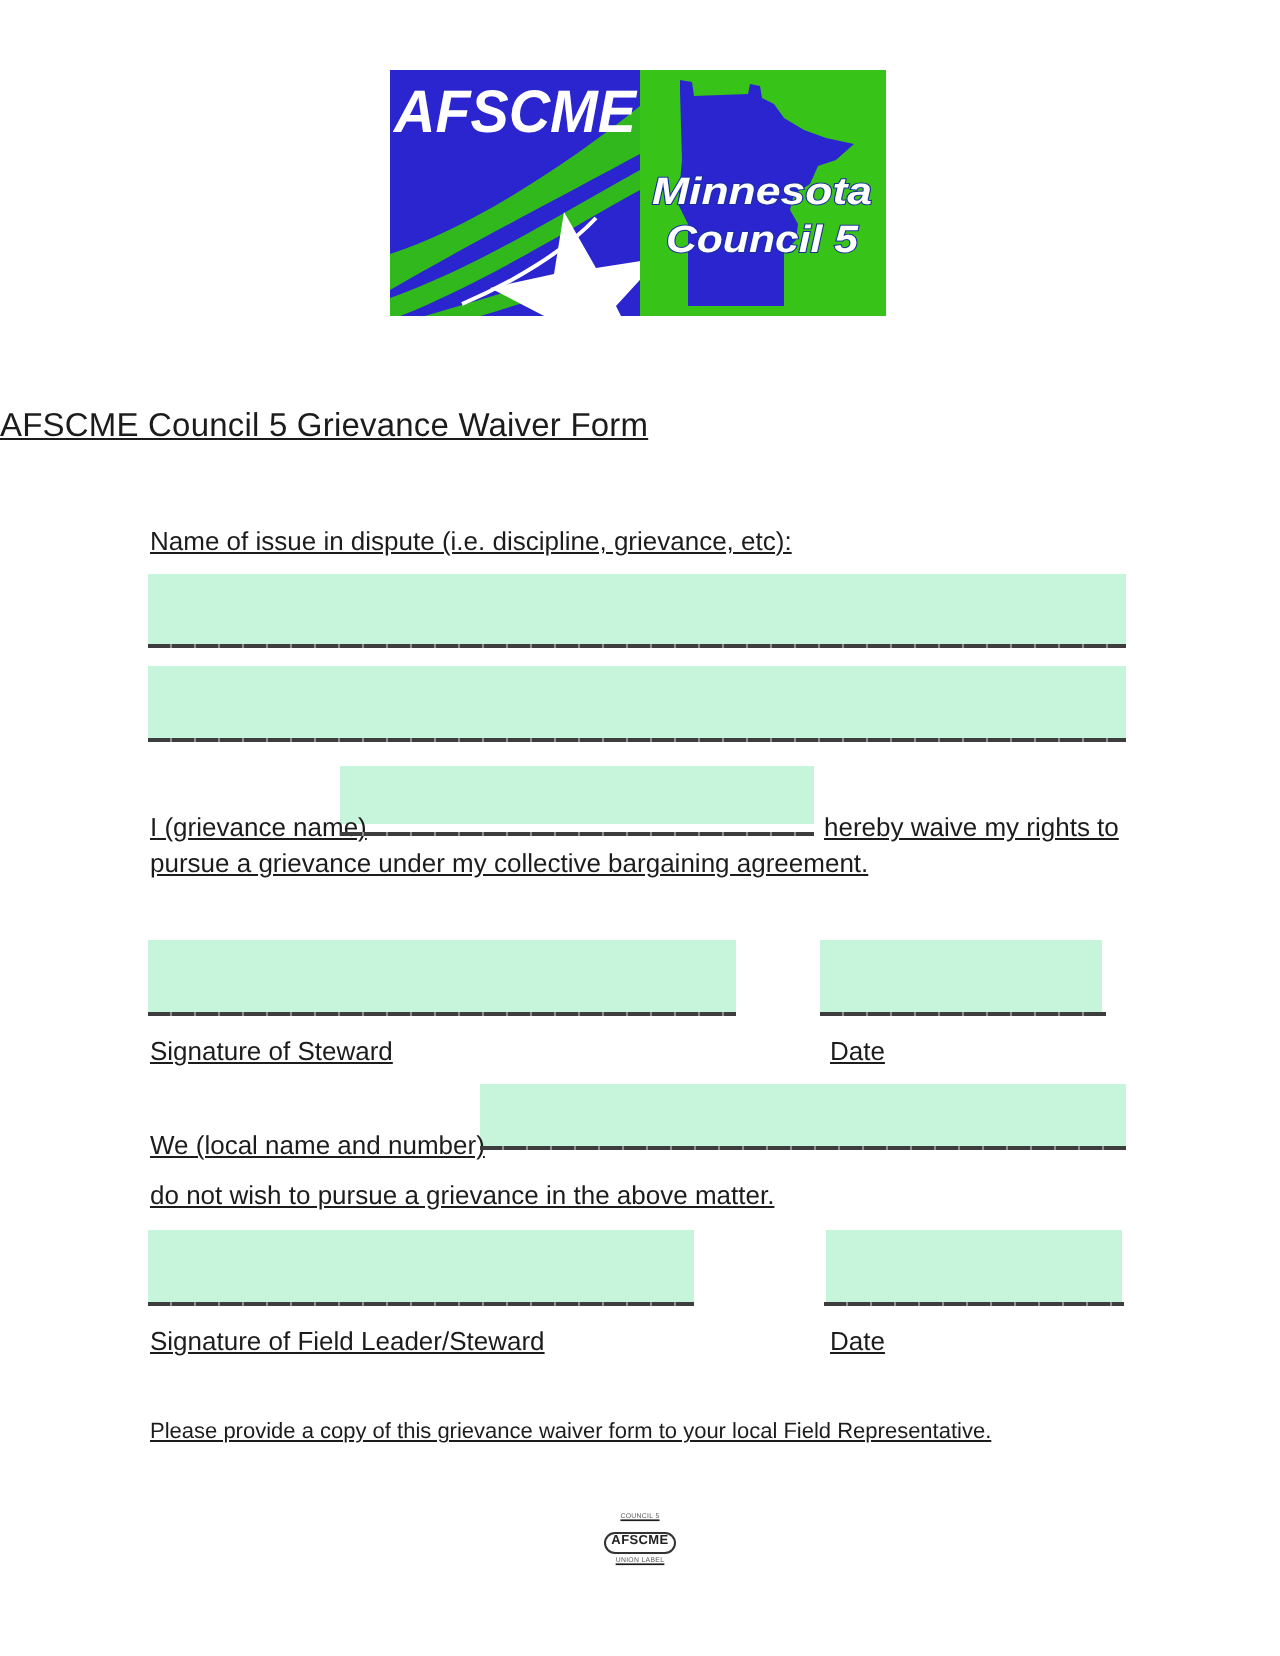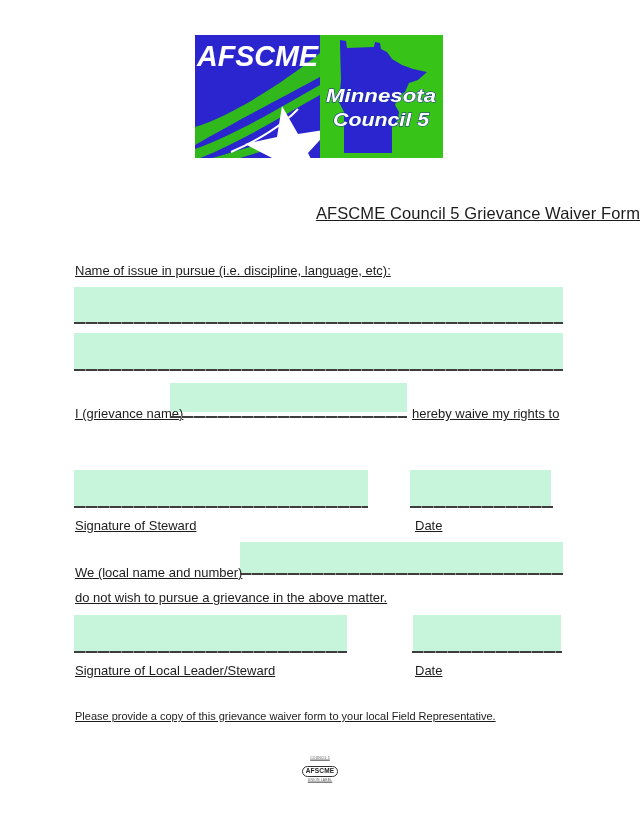--- a/index.html
+++ b/index.html
@@ -1,20 +1,20 @@
 <!DOCTYPE html>
 <html><head>
 <meta charset="utf-8">
 <style>
   html,body{margin:0;padding:0;background:#ffffff;}
   #page{position:relative;width:640px;height:828px;background:#ffffff;overflow:hidden;
         font-family:"Liberation Sans", sans-serif;color:#1c1c1c;}
   .abs{position:absolute;text-decoration:underline;}
   .txt{font-size:13px;line-height:17px;white-space:nowrap;}
-  .title{width:640px;text-align:right;font-size:16.5px;letter-spacing:.1px;}
+  .title{width:640px;text-align:left;font-size:16.5px;letter-spacing:.1px;}
   .field{background:#c6f5dc;}
   .uline{height:2px;background:repeating-linear-gradient(90deg,#3d3d3d 0 11px,#8f8f8f 11px 12px);}
   .footer-note{font-size:11px;line-height:14px;white-space:nowrap;}
   .seal{width:40px;text-align:center;line-height:1;}
   .seal-top,.seal-bottom{font-size:4px;color:#555;letter-spacing:.2px;transform:scale(.85);}
   .seal-main{display:inline-block;font-size:6.5px;font-weight:bold;color:#222;
              border:1px solid #333;border-radius:6px;padding:1px 3px;margin:1px 0;letter-spacing:.2px;}
   svg text{font-family:"Liberation Sans", sans-serif;}
 </style>
 </head>
@@ -40,50 +40,51 @@
       <g transform="translate(135,5)">
         <path d="M10,6 L10,0 L16,1 L17,8 L44,7 L45,2 L50,3 L51,9 L57,12 L62,19 L72,25 L83,29 L97,32 L88,40 L79,43 L75,52 L67,57 L65,65 L69,72 L68,80 L62,86 L62,113 L14,113 L14,72 L9,62 L11,40 Z" fill="#2a25cf"></path>
       </g>
       <text x="186" y="67" font-size="19" font-weight="bold" font-style="italic" fill="#ffffff" text-anchor="middle" textLength="110" lengthAdjust="spacingAndGlyphs" style="paint-order:stroke;stroke:#1a2f9e;stroke-width:1px;">Minnesota</text>
       <text x="186" y="91" font-size="19" font-weight="bold" font-style="italic" fill="#ffffff" text-anchor="middle" textLength="96" lengthAdjust="spacingAndGlyphs" style="paint-order:stroke;stroke:#1a2f9e;stroke-width:1px;">Council 5</text>
     </svg>
   </div>
 
   <div class="abs title" style="top:204px;">AFSCME Council 5 Grievance Waiver Form</div>
 
-  <div class="abs txt" style="left:75px;top:262px;">Name of issue in pursue (i.e. discipline, language, etc):</div>
+  <div class="abs txt" style="left:75px;top:262px;">Name of issue in dispute (i.e. discipline, grievance, etc):</div>
 
   <div class="abs field" style="left:74px;top:287px;width:489px;height:35px;"></div>
   <div class="abs uline" style="left:74px;top:322px;width:489px;"></div>
 
   <div class="abs field" style="left:74px;top:333px;width:489px;height:36px;"></div>
   <div class="abs uline" style="left:74px;top:369px;width:489px;"></div>
 
   <div class="abs field" style="left:170px;top:383px;width:237px;height:29px;"></div>
   <div class="abs txt" style="left:75px;top:405px;">I (grievance name)</div>
   <div class="abs uline" style="left:170px;top:416px;width:237px;"></div>
   <div class="abs txt" style="left:412px;top:405px;">hereby waive my rights to</div>
+  <div class="abs txt" style="left:75px;top:423px;">pursue a grievance under my collective bargaining agreement.</div>
 
   <div class="abs field" style="left:74px;top:470px;width:294px;height:36px;"></div>
   <div class="abs uline" style="left:74px;top:506px;width:294px;"></div>
   <div class="abs field" style="left:410px;top:470px;width:141px;height:36px;"></div>
   <div class="abs uline" style="left:410px;top:506px;width:143px;"></div>
   <div class="abs txt" style="left:75px;top:517px;">Signature of Steward</div>
   <div class="abs txt" style="left:415px;top:517px;">Date</div>
 
   <div class="abs field" style="left:240px;top:542px;width:323px;height:31px;"></div>
   <div class="abs txt" style="left:75px;top:564px;">We (local name and number)</div>
   <div class="abs uline" style="left:240px;top:573px;width:323px;"></div>
   <div class="abs txt" style="left:75px;top:589px;text-align:center;">do not wish to pursue a grievance in the above matter.</div>
 
   <div class="abs field" style="left:74px;top:615px;width:273px;height:36px;"></div>
   <div class="abs uline" style="left:74px;top:651px;width:273px;"></div>
   <div class="abs field" style="left:413px;top:615px;width:148px;height:36px;"></div>
   <div class="abs uline" style="left:412px;top:651px;width:150px;"></div>
-  <div class="abs txt" style="left:75px;top:662px;">Signature of Local Leader/Steward</div>
+  <div class="abs txt" style="left:75px;top:662px;">Signature of Field Leader/Steward</div>
   <div class="abs txt" style="left:415px;top:662px;">Date</div>
 
   <div class="abs footer-note" style="left:75px;top:709px;">Please provide a copy of this grievance waiver form to your local Field Representative.</div>
 
   <div class="abs seal" style="left:300px;top:756px;">
     <div class="seal-top">COUNCIL 5</div>
     <div class="seal-main">AFSCME</div>
     <div class="seal-bottom">UNION LABEL</div>
   </div>
 

